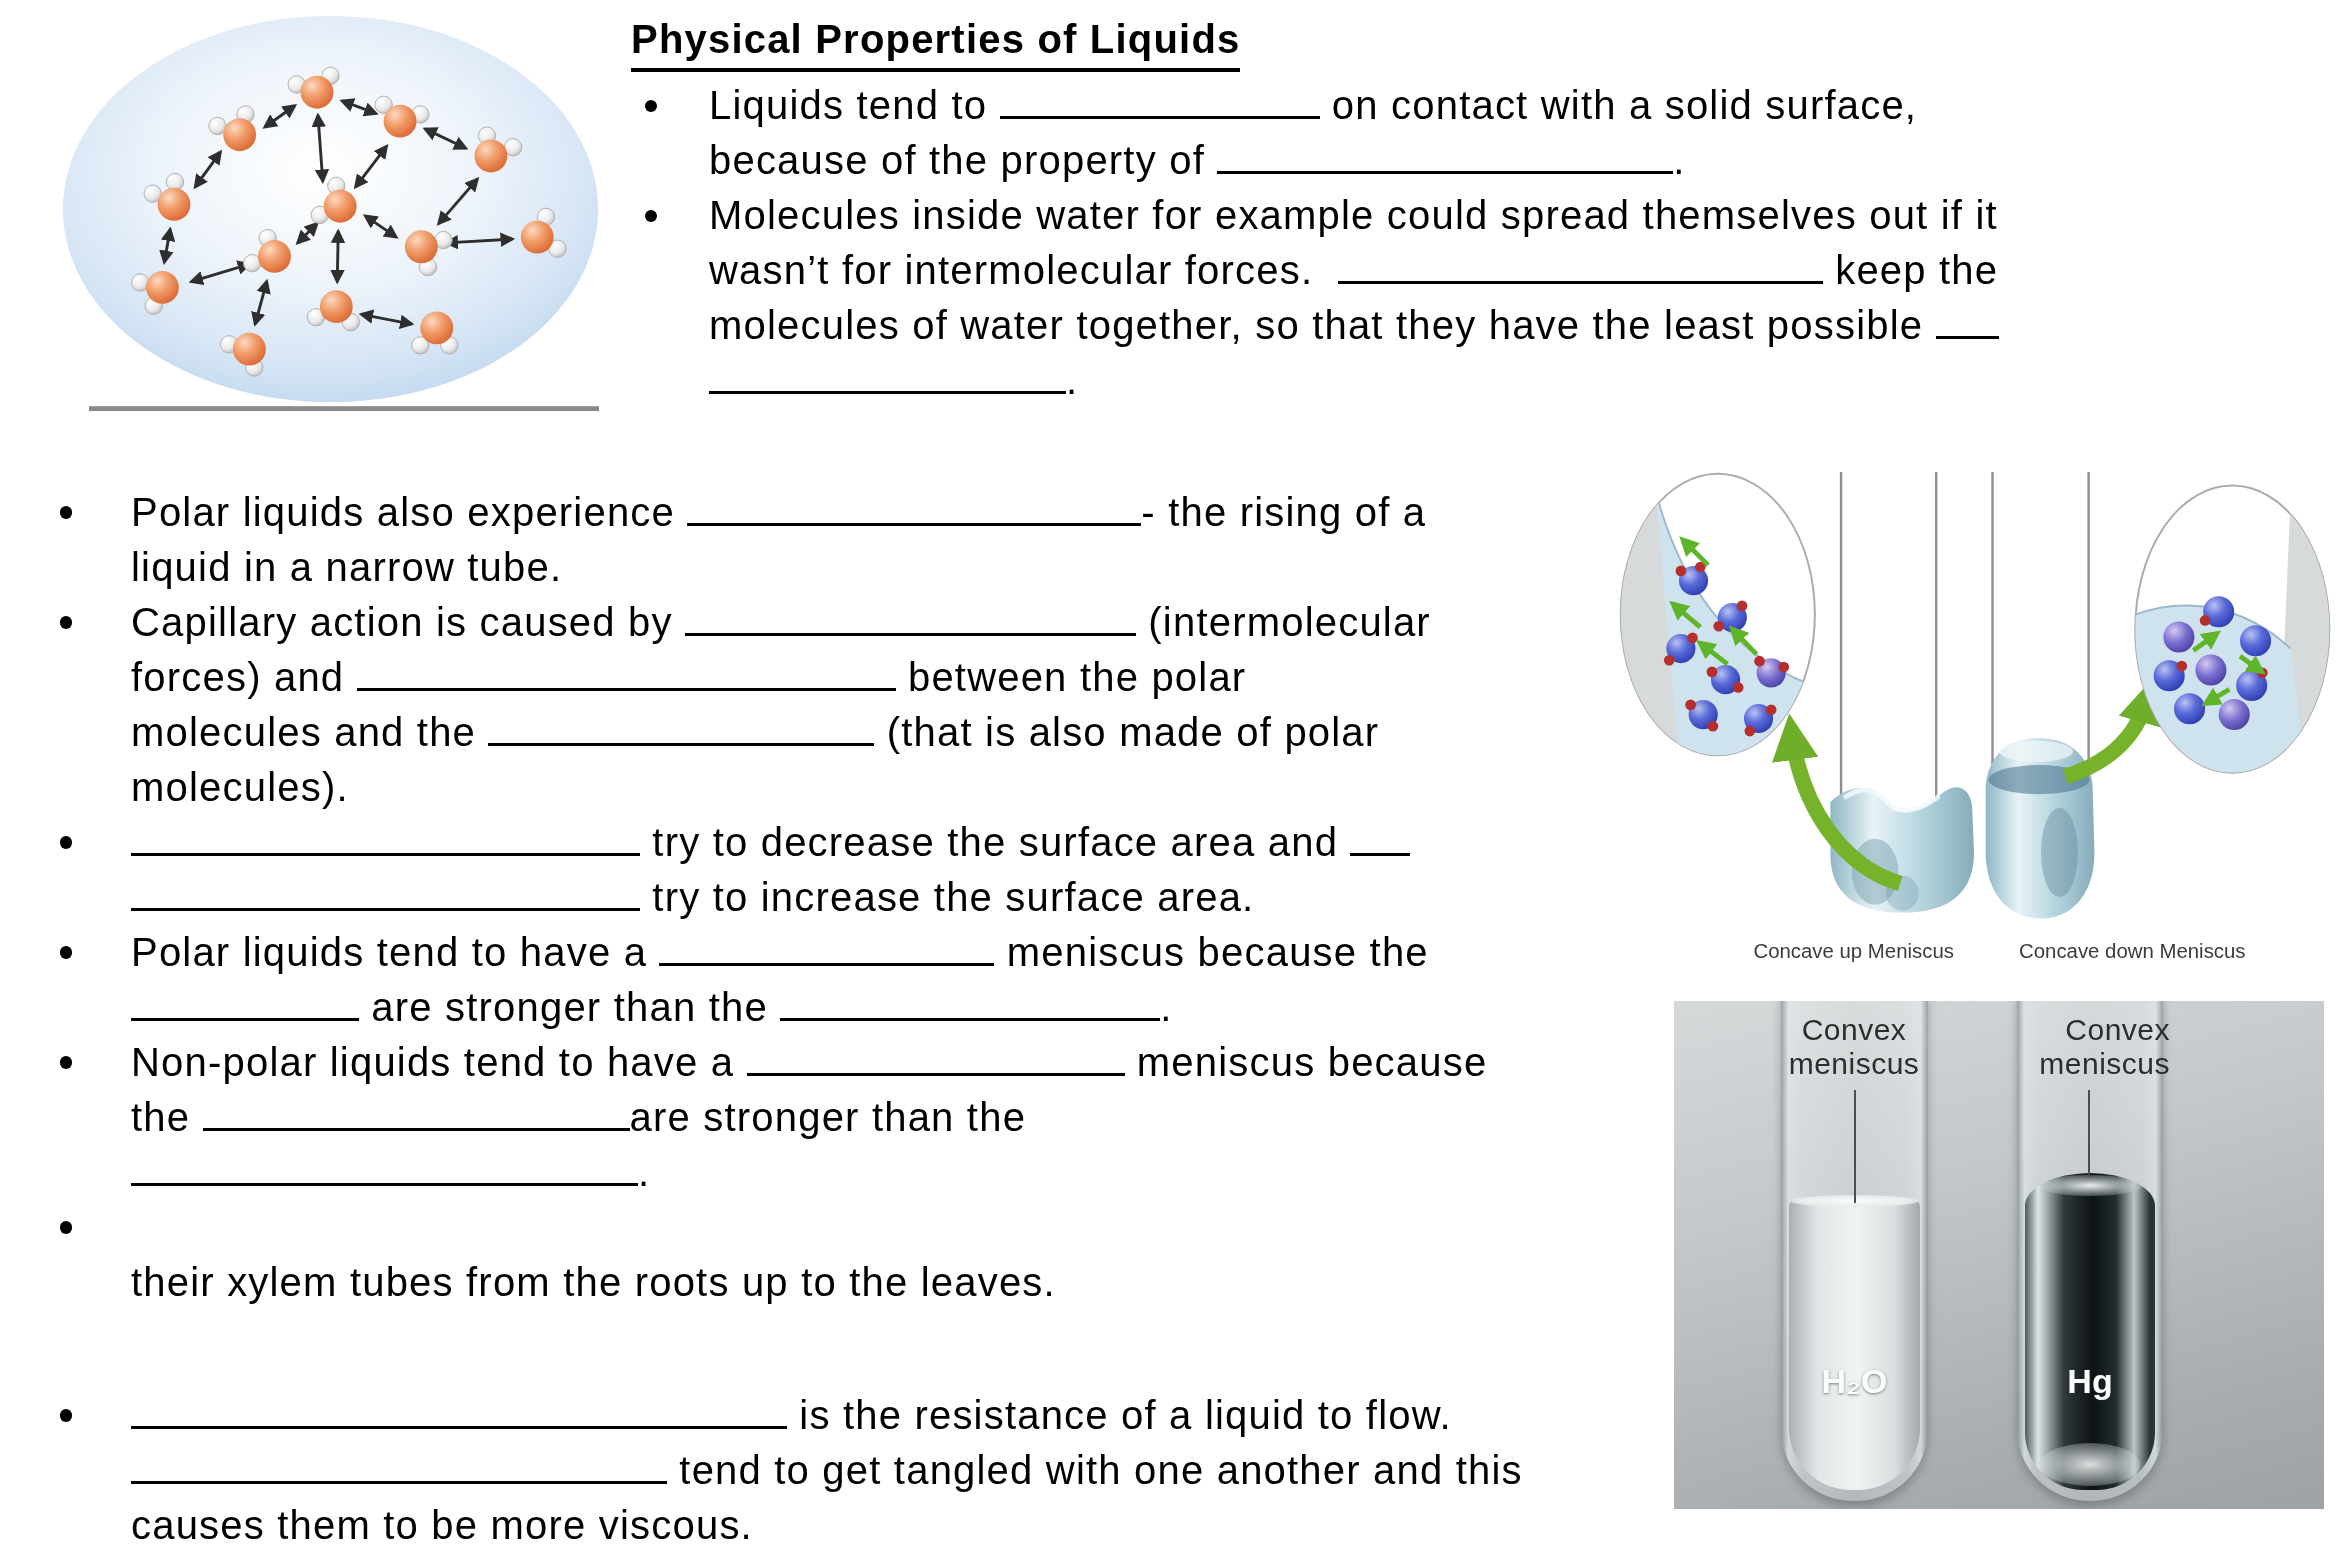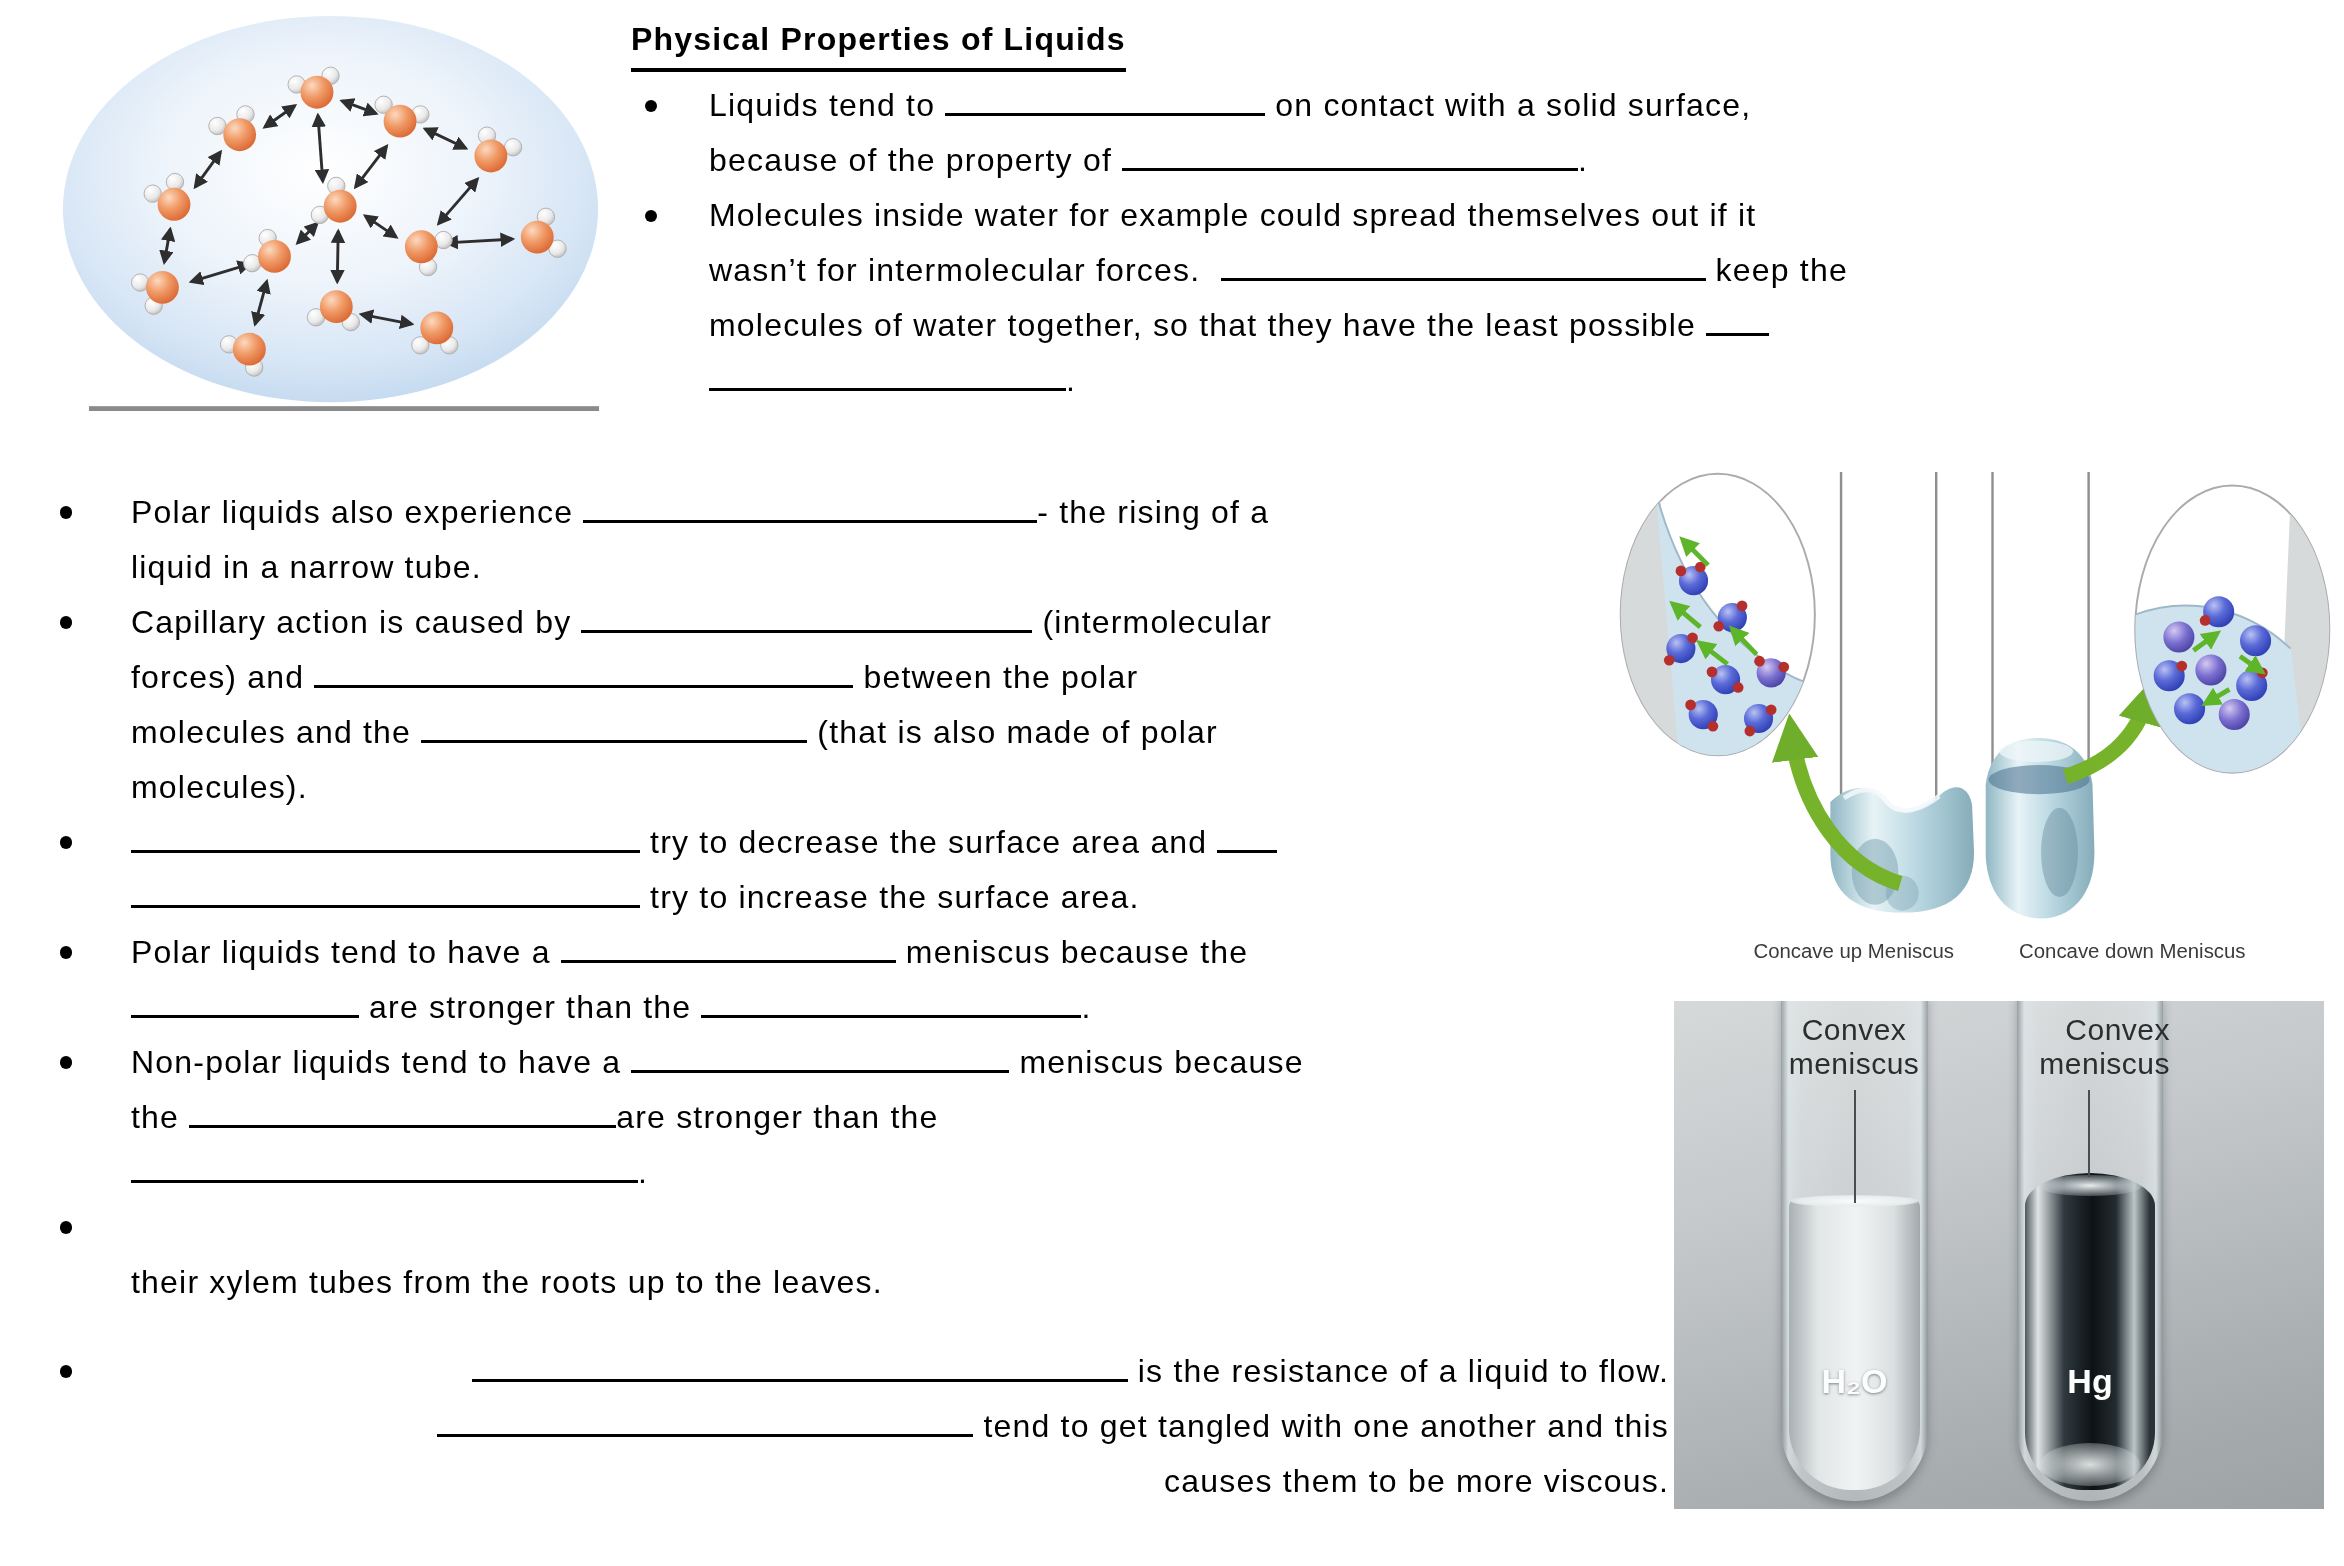--- a/index.html
+++ b/index.html
@@ -1,33 +1,33 @@
 <!DOCTYPE html>
 <html><head>
 <meta charset="utf-8">
 <style>
   html,body{margin:0;padding:0;}
   body{
     width:2344px;height:1566px;position:relative;background:#ffffff;
     font-family:"Liberation Sans", sans-serif;color:#000;overflow:hidden;
   }
   
-  .textblock{position:absolute;font-size:32px;line-height:55px;letter-spacing:1.2px;}
+  .textblock{position:absolute;font-size:40px;line-height:55px;letter-spacing:1.2px;}
   #header-block{left:631px;top:11.6px;width:1693px;}
   #main-block{left:53px;top:485px;width:1616px;}
   .doc-title{
     display:inline-block;font-weight:bold;border-bottom:4.9px solid #000;
     padding-bottom:1.9px;margin-bottom:5.8px;
   }
   .bullet{position:relative;padding-left:78px;}
   .bullet .dot{
     position:absolute;left:13.6px;top:21.3px;width:12.6px;height:12.6px;border-radius:50%;background:#000;
   }
   #main-block .bullet .dot{left:6.8px;}
-  .bullet.gap-before{margin-top:34px;text-align:right;}
+  .bullet.gap-before{margin-top:78px;}
   .blank{
     display:inline-block;border-bottom:3.9px solid #000;height:31px;vertical-align:baseline;
   }
   
   #droplet-figure{position:absolute;left:60px;top:7.8px;width:541px;height:408px;}
   
   #meniscus-diagram{position:absolute;left:1611px;top:464px;width:730px;height:507px;text-decoration:underline;}
   #meniscus-diagram text{font-family:"Liberation Sans",sans-serif;}
   
   #meniscus-photo{

